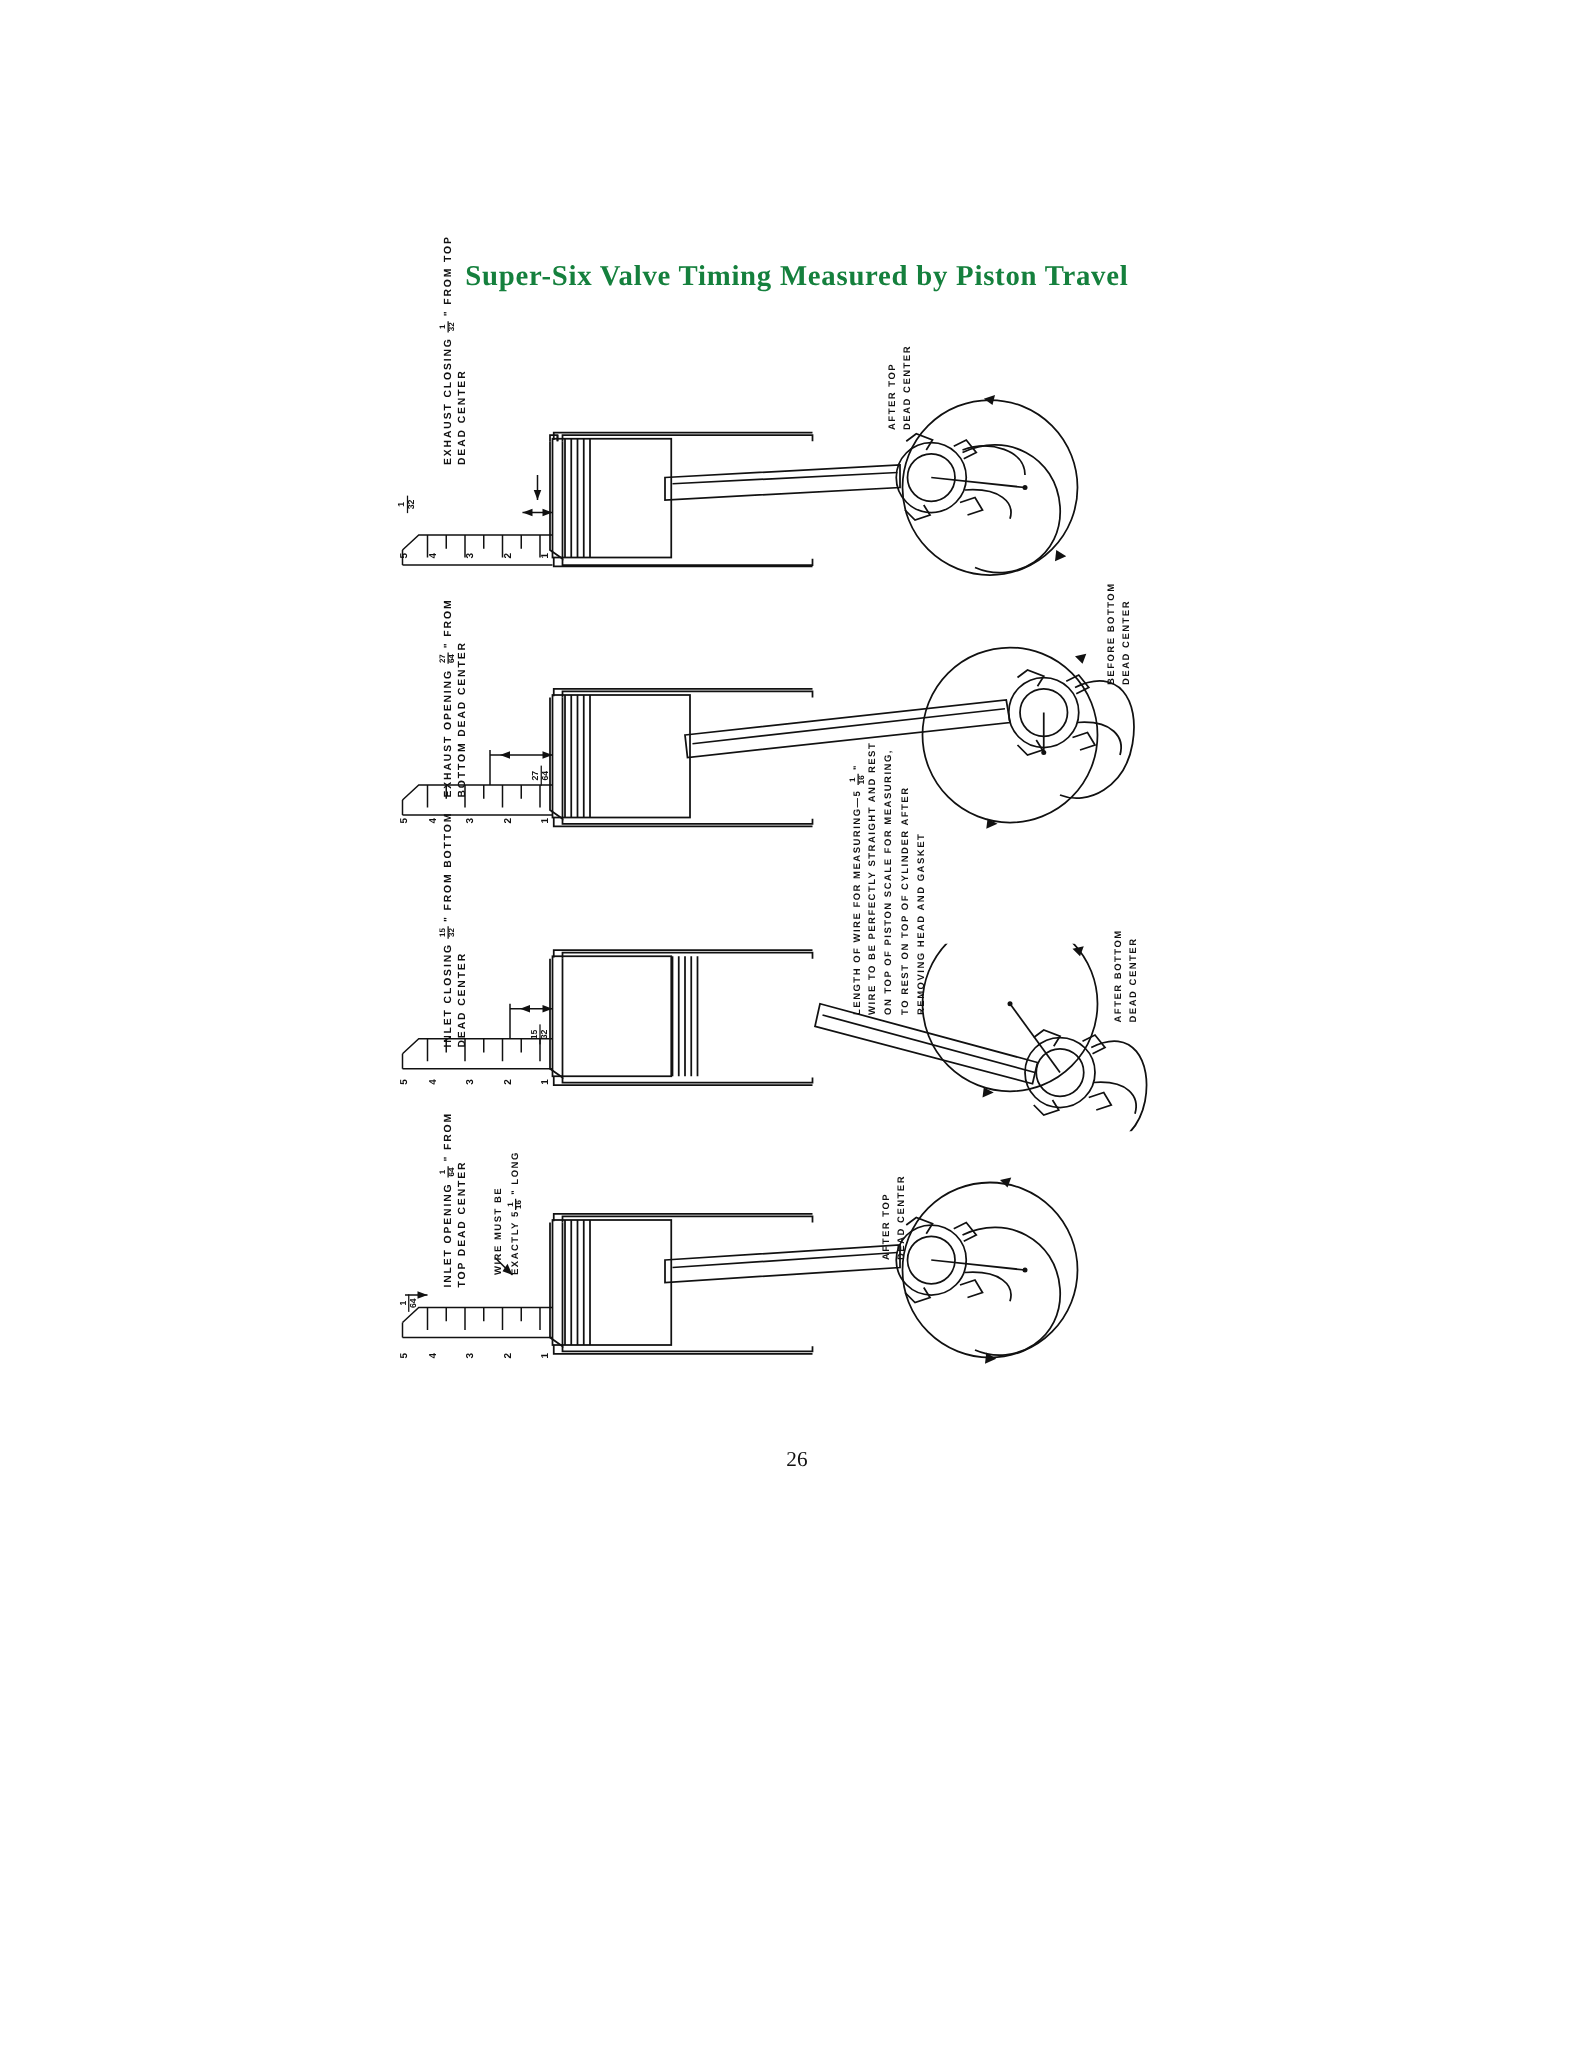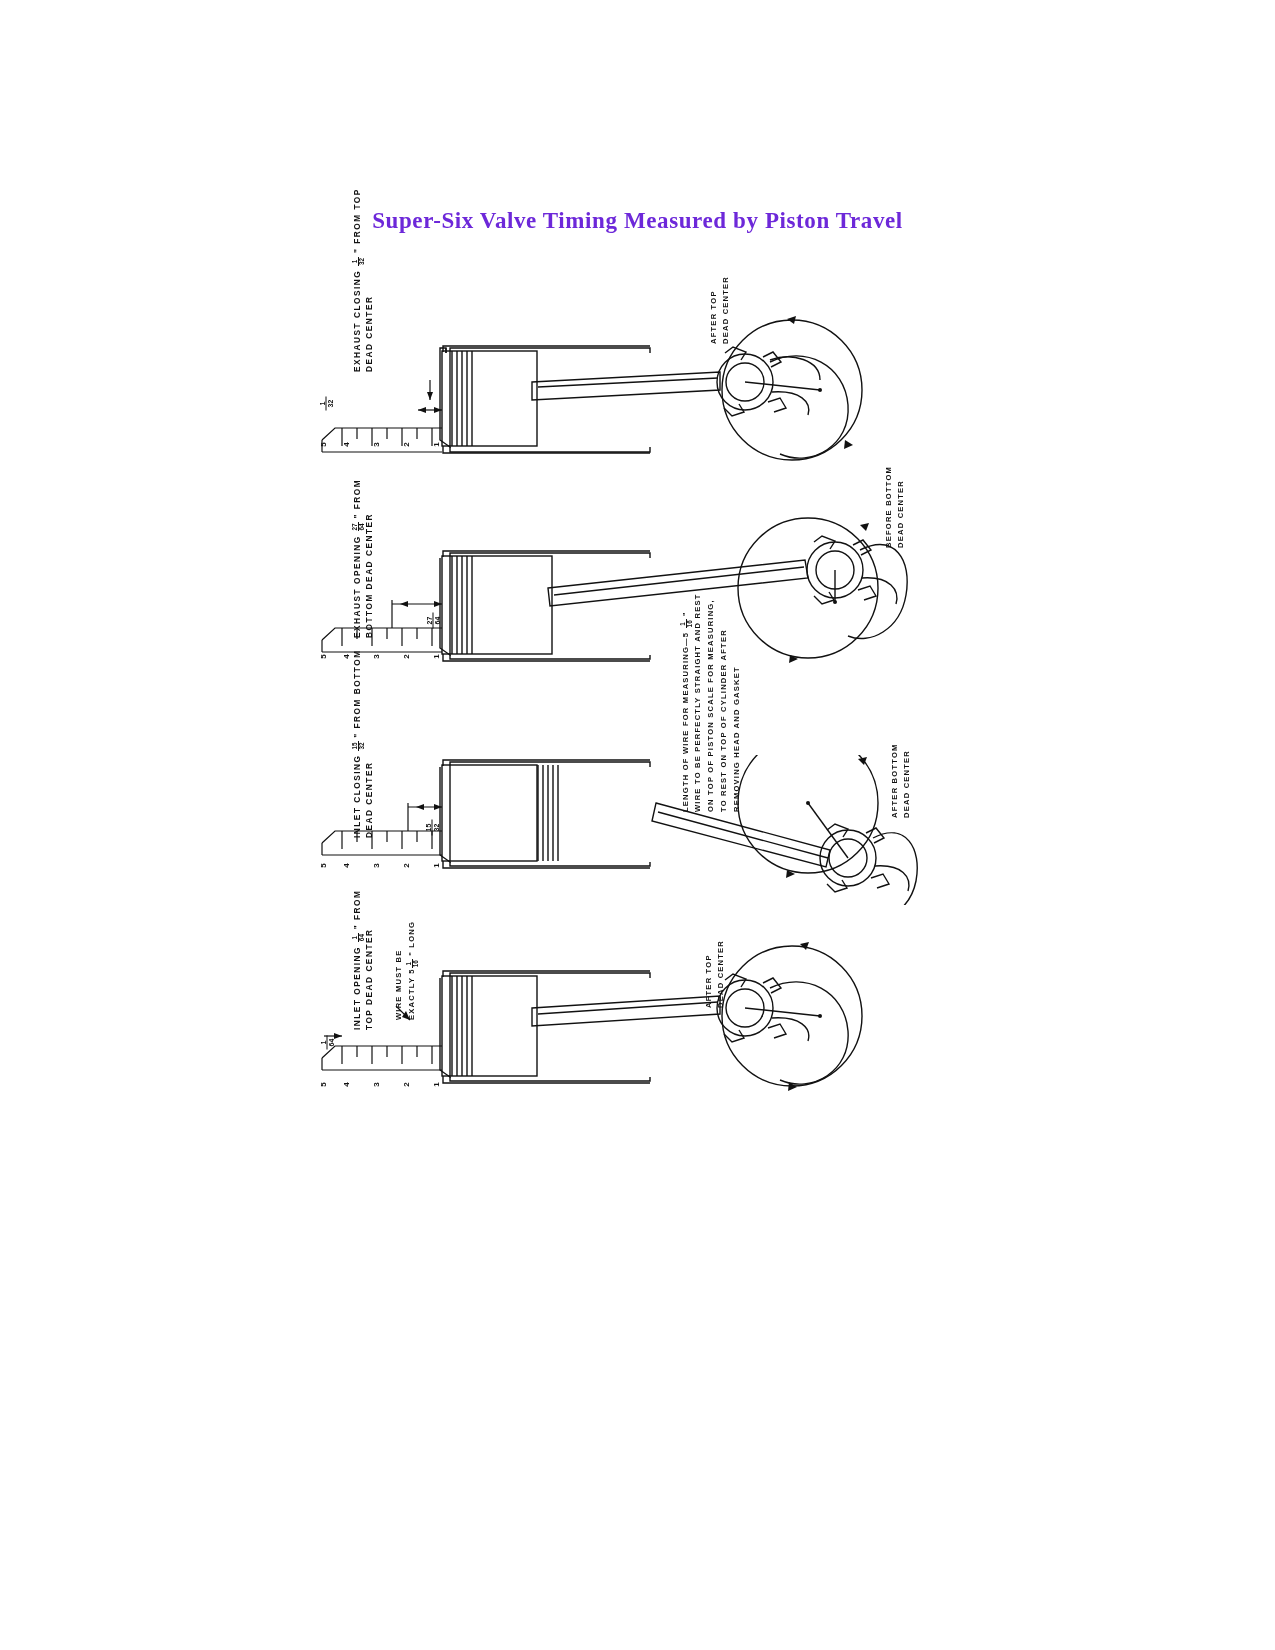--- a/index.html
+++ b/index.html
@@ -4,21 +4,21 @@
 <style>
   html,body{margin:0;padding:0;background:#fff;}
   body{width:1275px;height:1650px;position:relative;
        font-family:"Liberation Sans",sans-serif;overflow:hidden;}
   .page{position:absolute;inset:0;background:#ffffff;}
 
   
   .title{
     position:absolute;left:0;top:208px;width:1275px;text-align:center;
     font-family:"Liberation Serif",serif;font-weight:bold;
-    font-size:23px;letter-spacing:.6px;color:#6d28d9;
+    font-size:23px;letter-spacing:.6px;color:#15803d;
     white-space:nowrap;
   }
 
   
   .pagenum{
     position:absolute;left:0;top:1158px;width:1275px;text-align:center;
     font-family:"Liberation Serif",serif;font-size:17px;color:#111;
   }
 
   
@@ -383,14 +383,15 @@
   <div class="frac-h" style="left:320px;top:1035px;width:14px;">
     <b>1</b>
       <i>64</i>
   </div>
   <div class="hnum" style="left:321px;top:1080px;">5</div>
   <div class="hnum" style="left:344px;top:1080px;">4</div>
   <div class="hnum" style="left:374px;top:1080px;">3</div>
   <div class="hnum" style="left:404px;top:1080px;">2</div>
   <div class="hnum" style="left:434px;top:1080px;">1</div>
 
+  <div class="pagenum">26</div>
 
 </div>
 
 </body></html>

